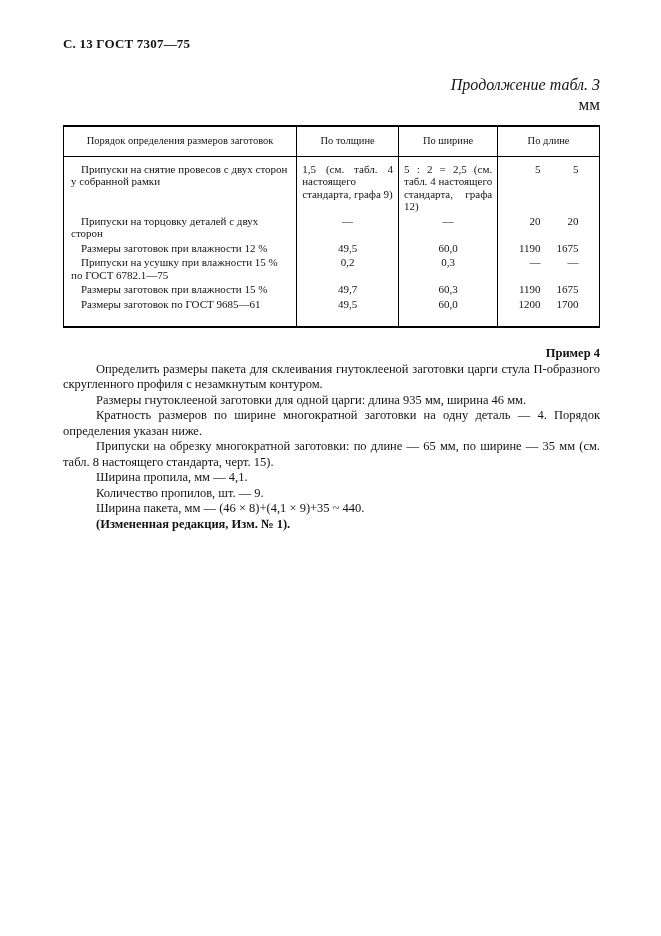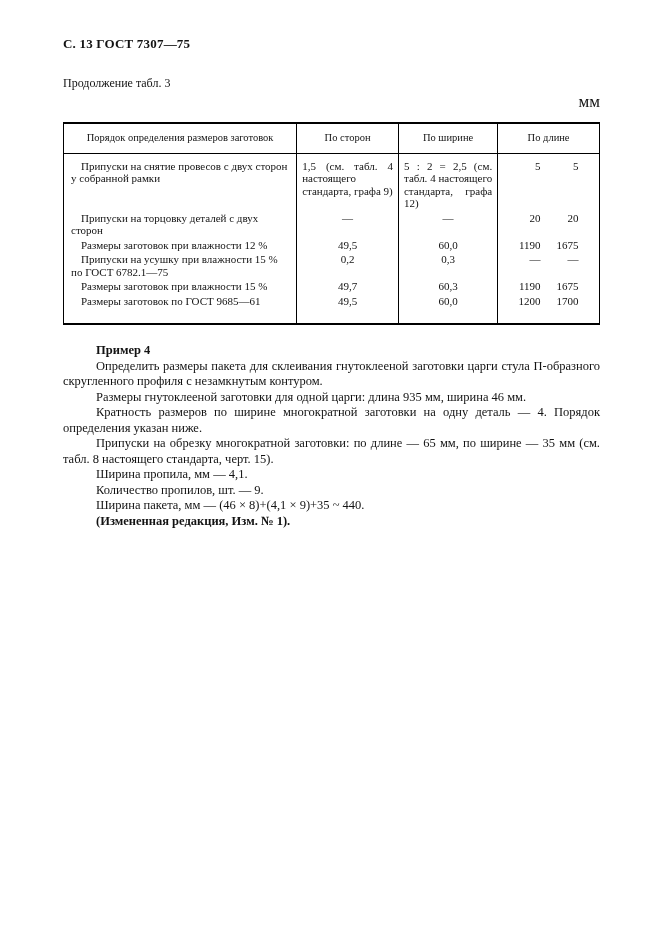--- a/index.html
+++ b/index.html
@@ -16,22 +16,23 @@
   .content {
     padding: 36px 61px 0 63px;
   }
   .doc-header {
     font-weight: bold;
     font-size: 13px;
     letter-spacing: 0.2px;
   }
   .continuation {
     margin-top: 24px;
-    text-align: left;
-    font-size: 12px;
+    text-align: right;
+    font-style: italic;
+    font-size: 16px;
   }
   .unit-label {
     text-align: right;
     font-size: 17px;
     margin-top: 1px;
     margin-bottom: 10px;
   }
   table.gost {
     width: 100%;
     border-collapse: collapse;
@@ -84,20 +85,21 @@
   }
   .body-text p {
     text-indent: 33px;
     text-align: justify;
   }
   .example-heading {
     font-weight: bold;
     text-indent: 33px;
     font-size: 12.5px;
     line-height: 15.5px;
+    text-align: right;
   }
   .revision-note {
     font-weight: bold;
   }
   .page-number {
     position: absolute;
     left: 0;
     top: 822px;
     width: 100%;
     text-align: center;
@@ -119,21 +121,21 @@
     <table class="gost">
       <colgroup>
         <col style="width:43.5%">
         <col style="width:19%">
         <col style="width:18.5%">
         <col style="width:19%">
       </colgroup>
       <thead>
         <tr>
           <th>Порядок определения размеров заготовок</th>
-          <th>По сторон</th>
+          <th>По толщине</th>
           <th>По ширине</th>
           <th>По длине</th>
         </tr>
       </thead>
       <tbody>
         <tr>
           <td class="c-name">Припуски на снятие провесов с двух сторон у собранной рамки</td>
           <td class="c-text">1,5 (см. табл. 4 настоящего стандарта, графа 9)</td>
           <td class="c-text">5 : 2 = 2,5 (см. табл. 4 настоящего стандарта, графа 12)</td>
           <td class="c-num">

